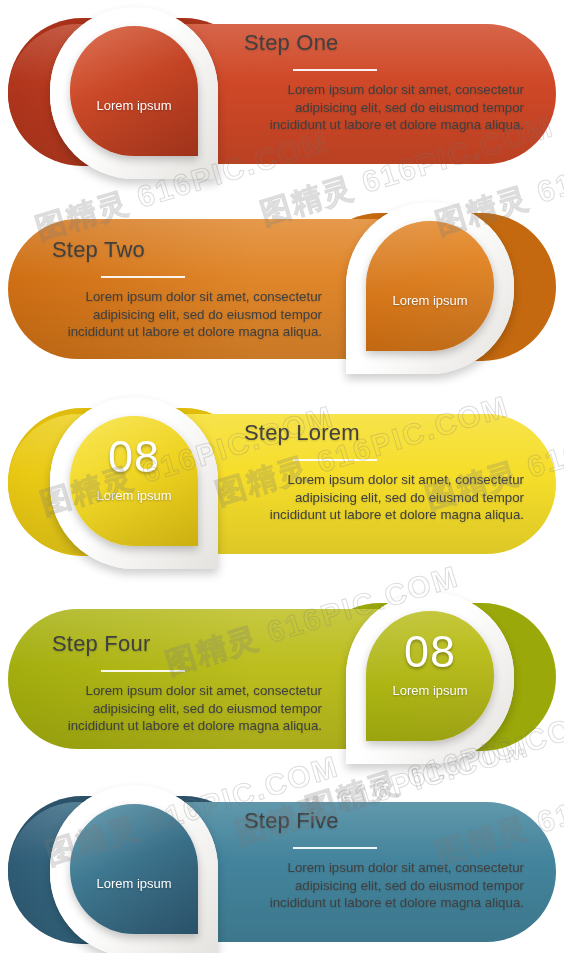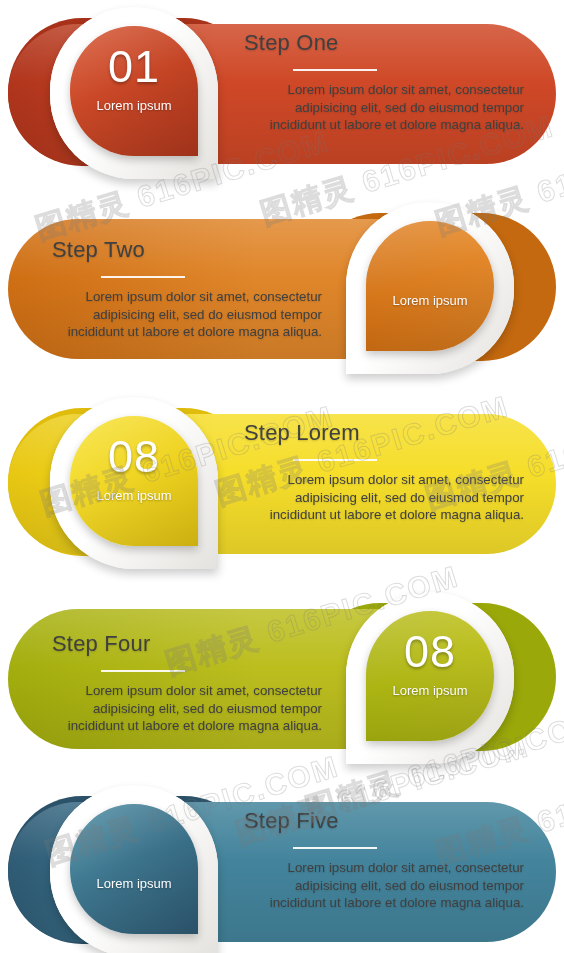--- a/index.html
+++ b/index.html
@@ -60,21 +60,20 @@
     <div class="step" style="top: 10px;">
       <div class="backpill" style="background: rgb(167, 49, 25); left: 8px; width: 250px;"></div>
       <div class="bar" style="left: 8px; width: 548px; background: linear-gradient(90deg, rgb(176, 53, 28) 0%, rgb(207, 72, 39) 38%, rgb(207, 72, 39) 100%);">
         <div class="sheen"></div>
       </div>
       <div class="ring l" style="top: -3px; left: 50px;">
         <div class="ringgloss"></div>
       </div>
       <div class="badge l" style="top: 16px; left: 70px; background: linear-gradient(135deg, rgb(213, 80, 44) 0%, rgb(182, 58, 30) 100%);">
         <div class="bsheen"></div>
-        <div class="bnum">01</div>
         <div class="blbl">Lorem ipsum</div>
       </div>
       <div class="txt" style="left: 244px; width: 280px; top: 20px;">
         <div class="title">Step One</div>
         <div class="rule" style="margin-left: 49px;"></div>
         <div class="body">Lorem ipsum dolor sit amet, consectetur adipisicing elit, sed do eiusmod tempor incididunt ut labore et dolore magna aliqua.</div>
       </div>
     </div>
     <div class="step" style="top: 205px;">
       <div class="backpill" style="background: rgb(196, 105, 15); right: 8px; width: 250px;"></div>

